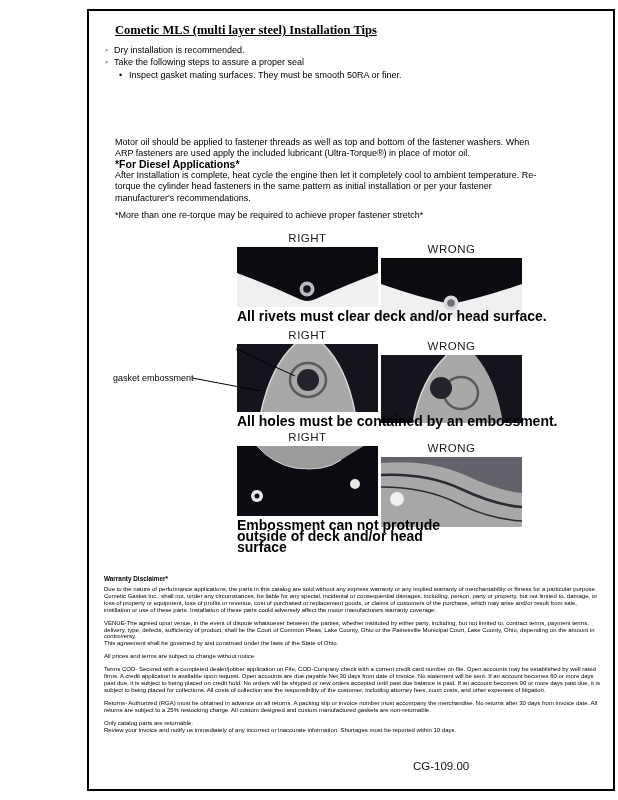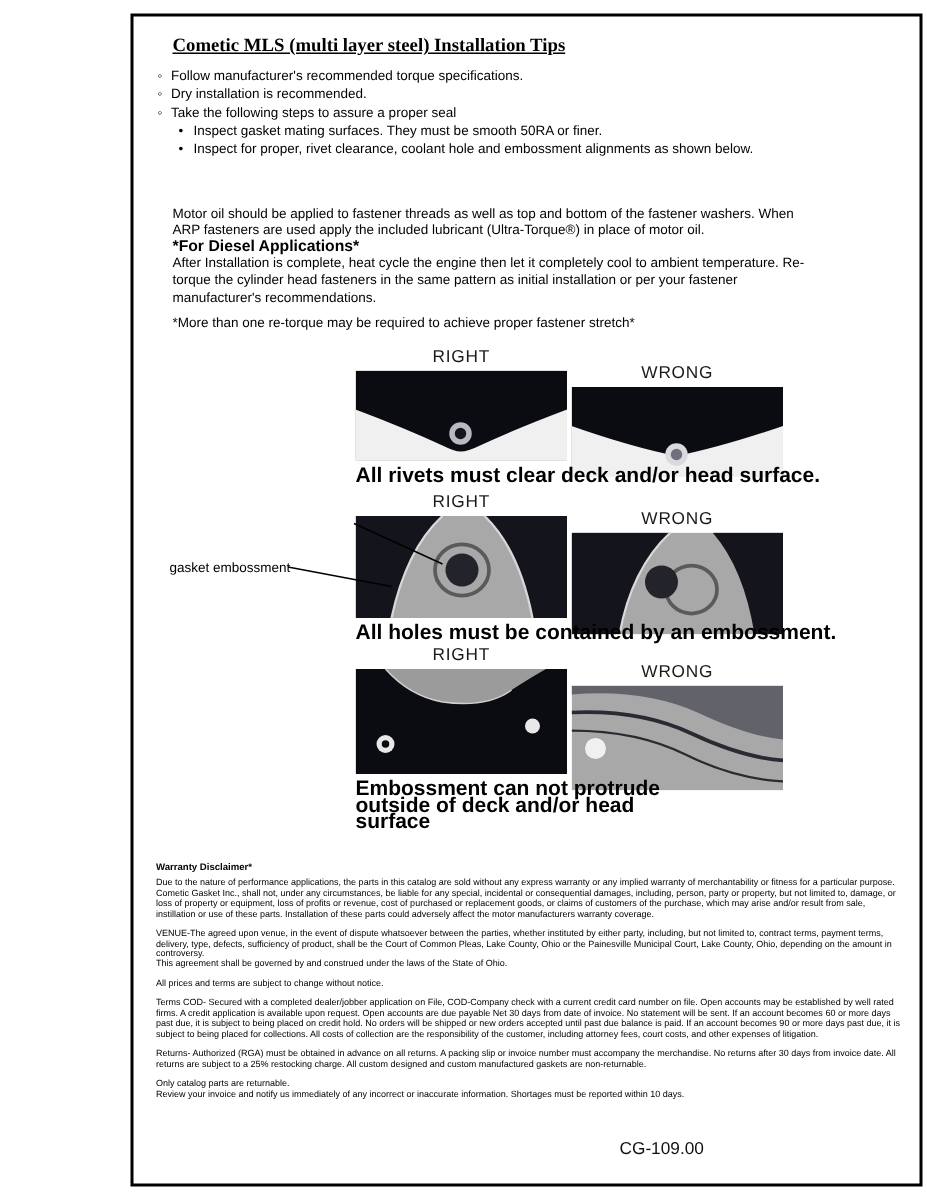--- a/index.html
+++ b/index.html
@@ -46,25 +46,23 @@
 </style>
 </head>
 <body>
 
 <div class="page">
   <div class="frame">
 
     <div class="abs title">Cometic MLS (multi layer steel) Installation Tips</div>
 
     <div class="abs bullets">
-      <div class="b1">Follow manufacturer's recommended torque specifications.</div>
       <div class="b1">Dry installation is recommended.</div>
       <div class="b1">Take the following steps to assure a proper seal</div>
       <div class="b2">Inspect gasket mating surfaces.  They must be smooth 50RA or finer.</div>
-      <div class="b2">Inspect for proper, rivet clearance, coolant hole and embossment alignments as shown below.</div>
     </div>
 
     <div class="abs diesel-head">*For Diesel Applications*</div>
     <div class="abs para para1">Motor oil should be applied to fastener threads as well as top and bottom of the fastener washers. When ARP fasteners are used apply the included lubricant (Ultra-Torque®) in place of motor oil.</div>
     <div class="abs para para2">After Installation is complete, heat cycle the engine then let it completely cool to ambient temperature. Re-torque the cylinder head fasteners in the same pattern as initial installation or per your fastener manufacturer's recommendations.</div>
     <div class="abs note">*More than one re-torque may be required to achieve proper fastener stretch*</div>
 
     <div class="abs col-head col-left r1-head">RIGHT</div>
     <div class="abs col-head col-right r1-head">WRONG</div>
     <div class="abs panel col-left r1-panel">

